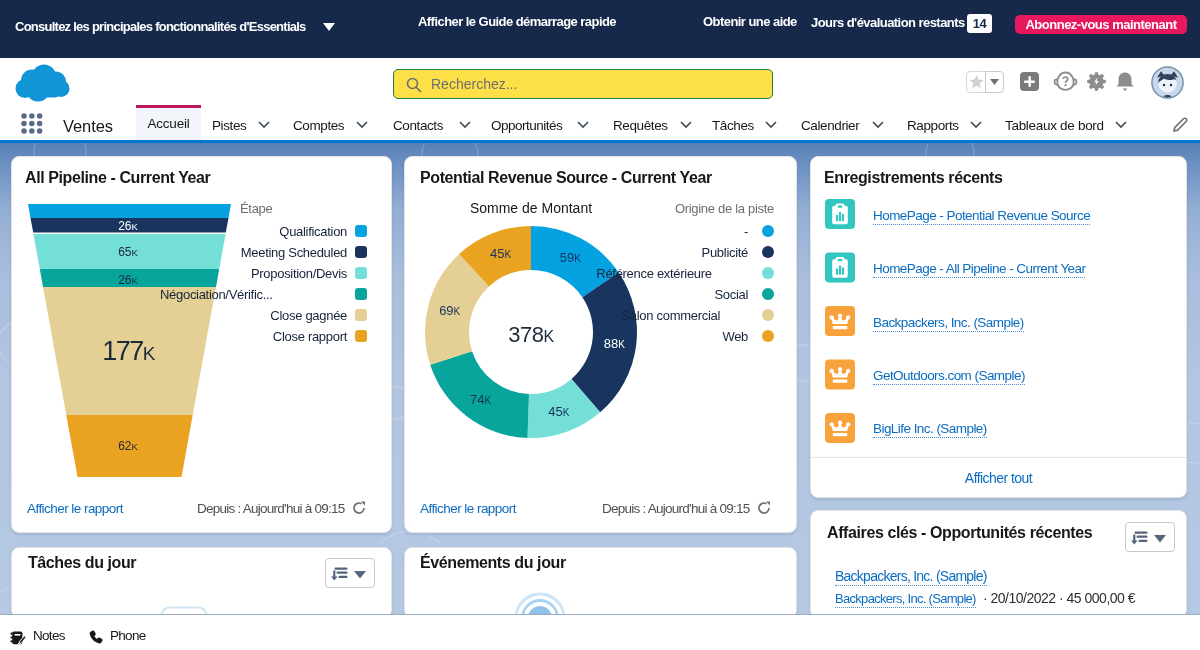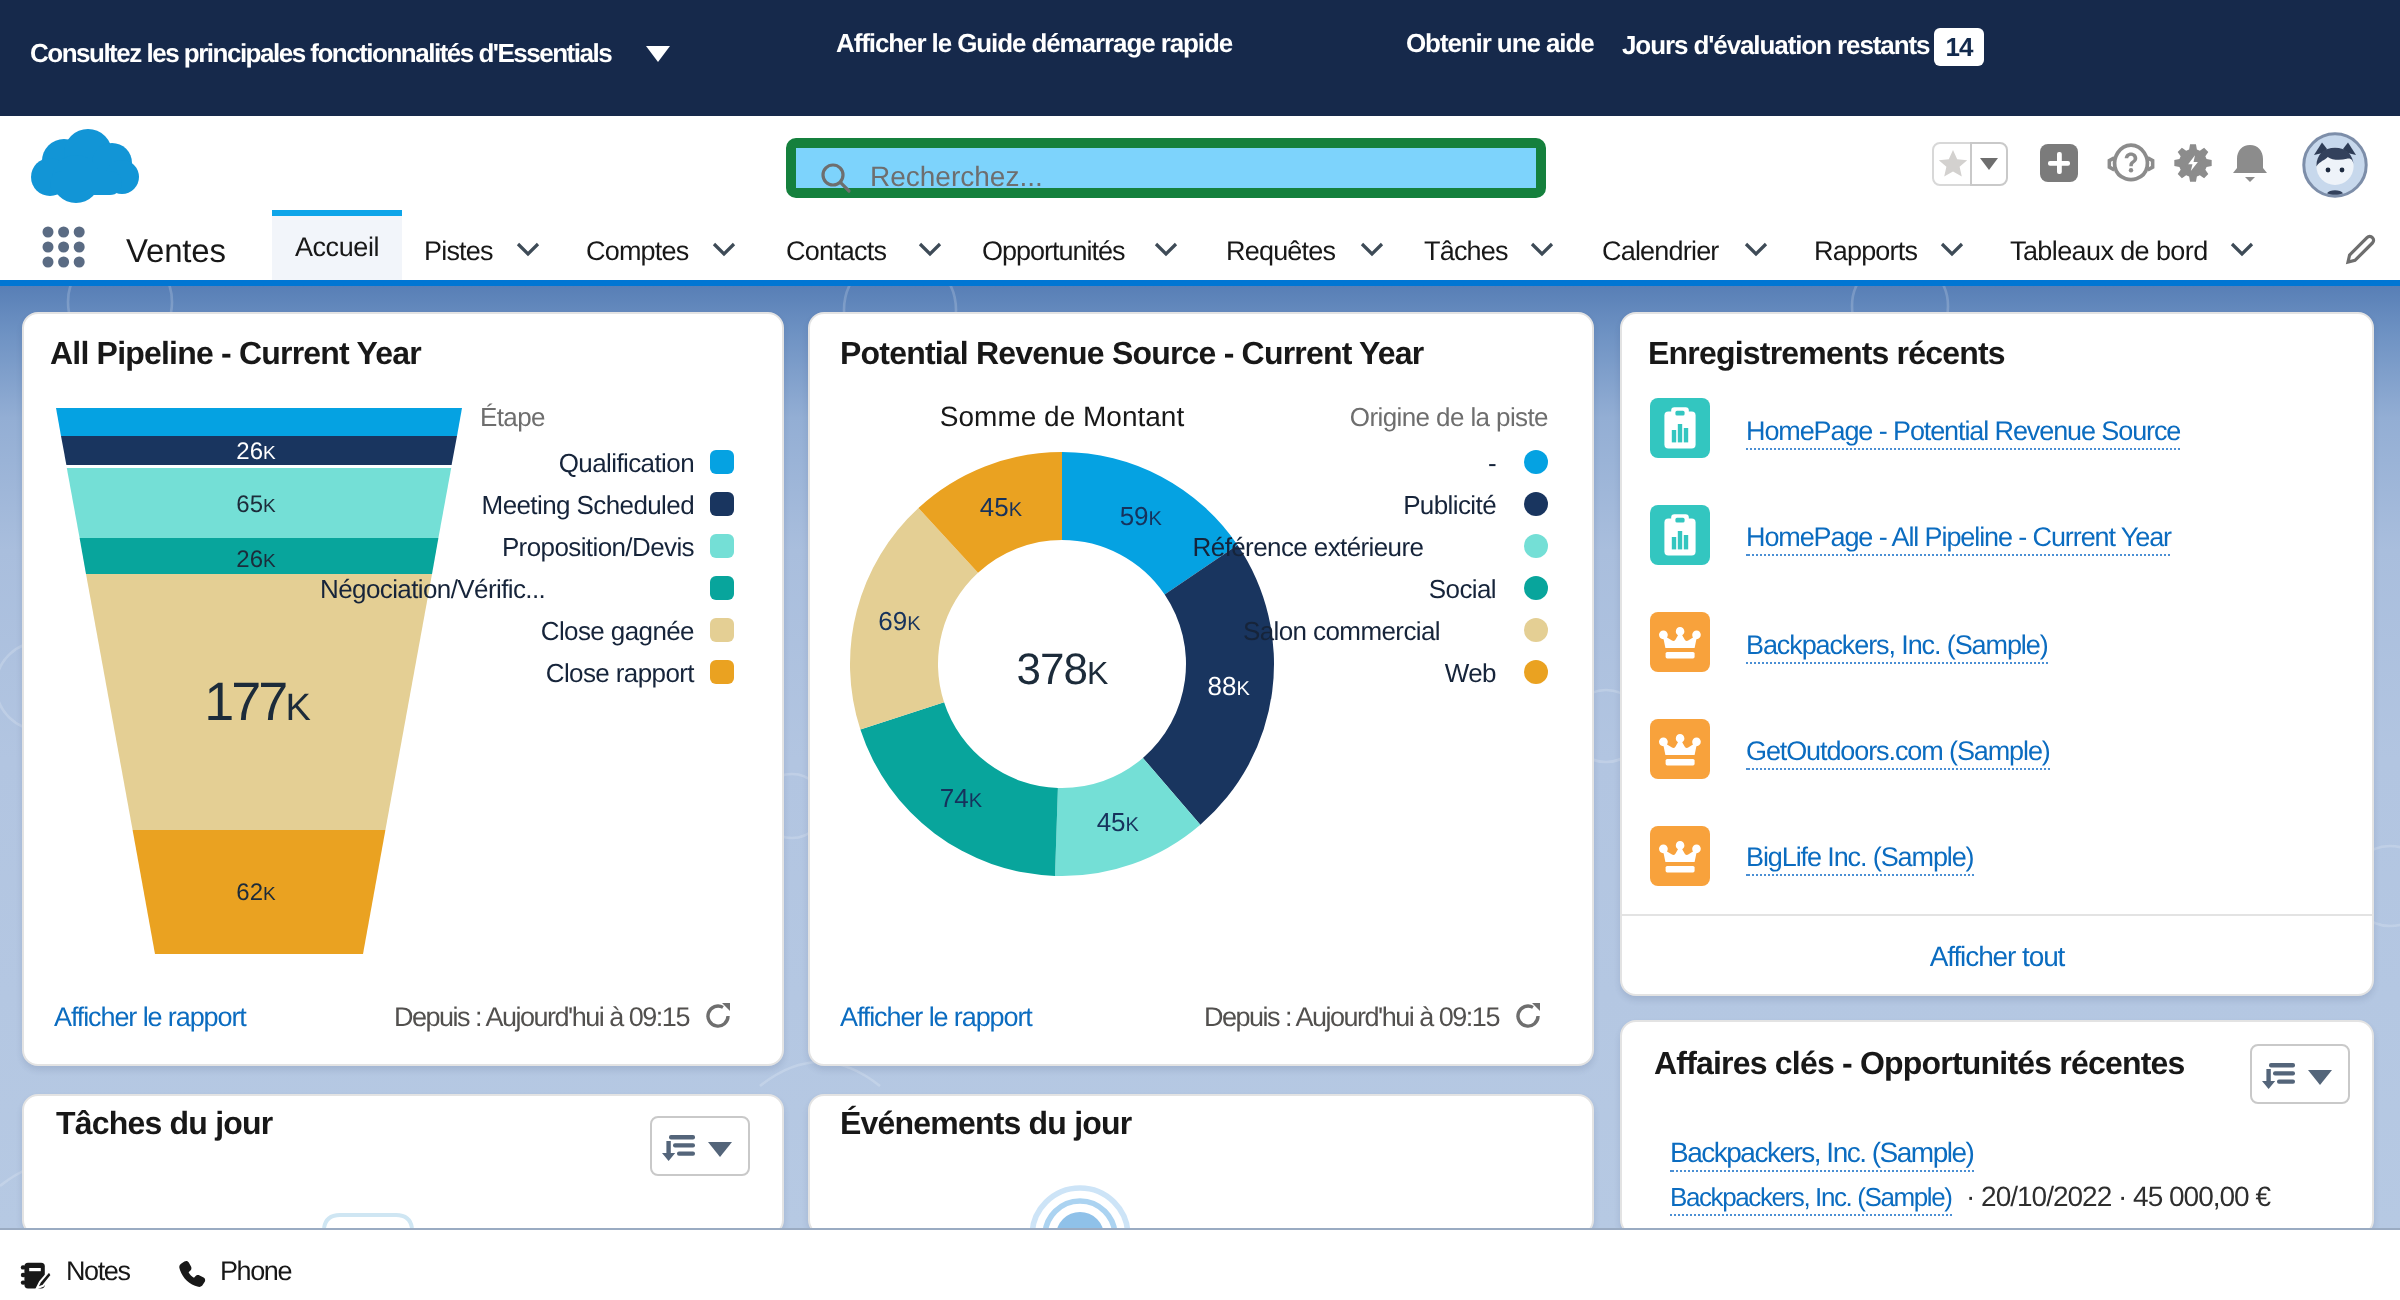--- a/index.html
+++ b/index.html
@@ -4,26 +4,26 @@
 *{margin:0;padding:0;box-sizing:border-box}
 html,body{width:1200px;height:650px;overflow:hidden}
 body{font-family:"Liberation Sans",sans-serif;position:relative;background:#fff}
 .abs{position:absolute}
 .topbar{position:absolute;left:0;top:0;width:1200px;height:58px;background:#16294b}
 .topbar .t{position:absolute;color:#fff;font-size:13px;font-weight:700;letter-spacing:-0.55px;white-space:nowrap}
 .topbar .tl{letter-spacing:-0.75px!important}
 .badge14{position:absolute;left:967px;top:14px;width:25px;height:19px;background:#fff;border-radius:3px;color:#132a4d;font-size:13px;font-weight:700;letter-spacing:-0.5px;text-align:center;line-height:19px}
 .pinkbtn{position:absolute;left:1015px;top:14.5px;width:172px;height:19px;background:#e8185d;border-radius:5px;color:#fff;font-size:13px;font-weight:700;letter-spacing:-0.5px;text-align:center;line-height:19px}
 .header{position:absolute;left:0;top:58px;width:1200px;height:47px;background:#fff}
-.search{position:absolute;left:393px;top:69px;width:380px;height:30px;border:5px solid #15803d;border-radius:5px;background:#7dd3fc}
+.search{position:absolute;left:393px;top:69px;width:380px;height:30px;border:1px solid #15803d;border-radius:5px;background:#fde047}
 .search .ph{position:absolute;left:37px;top:6px;font-size:14px;color:#6e6e6e}
 .navrow{position:absolute;left:0;top:105px;width:1200px;height:38px;background:#fff;border-bottom:3px solid #0176d3}
 .ventes{position:absolute;left:63px;top:117px;font-size:16.5px;letter-spacing:-0.1px;color:#181818}
 .tab{position:absolute;top:105px;height:35px;font-size:13.5px;color:#181818;letter-spacing:-0.4px;white-space:nowrap}
-.tabact{position:absolute;left:136px;top:105px;width:65px;height:35px;background:#f2f5fa;border-top:3px solid #0ea5e9;text-align:center;font-size:13.5px;color:#181818;line-height:32px;letter-spacing:-0.2px}
+.tabact{position:absolute;left:136px;top:105px;width:65px;height:35px;background:#f2f5fa;border-top:3px solid #be185d;text-align:center;font-size:13.5px;color:#181818;line-height:32px;letter-spacing:-0.2px}
 .content{position:absolute;left:0;top:143px;width:1200px;height:473px;background:linear-gradient(180deg,#587fb6 0%,#6e92c3 5%,#93aed4 14%,#a9bedd 28%,#b2c5e1 50%,#b6c9e3 100%)}
 .card{position:absolute;background:#fff;border-radius:8px;border:1px solid #e3e3e3;box-shadow:0 2px 3px rgba(30,50,90,.12)}
 .ctitle{position:absolute;font-size:16px;font-weight:700;color:#181818;letter-spacing:-0.4px;white-space:nowrap}
 .link{color:#0b6cc0;letter-spacing:-0.55px;white-space:nowrap}
 .dot{border-bottom:1px dotted #4a8fd4;padding-bottom:1px}
 .gray{color:#52504e;letter-spacing:-0.75px}
 .legrow{position:absolute;font-size:13px;color:#16243a;letter-spacing:-0.3px;white-space:nowrap}
 .sq{position:absolute;width:12px;height:12px;border-radius:3px}
 .ci{position:absolute;width:12px;height:12px;border-radius:50%}
 .sortbtn{position:absolute;border:1px solid #c9c9c9;border-radius:4px;background:#fff}
@@ -34,20 +34,21 @@
 
 <div class="topbar">
   <div class="t tl" style="left:15px;top:19px">Consultez les principales fonctionnalités d'Essentials</div>
   <svg class="abs" style="left:323px;top:23px" width="12" height="9">
       <polygon points="0,0 12,0 6,8" fill="#fff"></polygon>
     </svg>
   <div class="t" style="left:418px;top:14px">Afficher le Guide démarrage rapide</div>
   <div class="t" style="left:703px;top:14px">Obtenir une aide</div>
   <div class="t" style="left:811px;top:15px">Jours d'évaluation restants</div>
   <div class="badge14">14</div>
+  <div class="pinkbtn">Abonnez-vous maintenant</div>
 </div>
 
 <div class="header"></div>
 <svg class="abs" style="left:14px;top:63px" width="56" height="41" viewBox="0 0 56 40">
   <g fill="#1295d6">
   <circle cx="18" cy="17" r="11"></circle>
       <circle cx="30" cy="13" r="12"></circle>
       <circle cx="42" cy="18" r="10"></circle>
   <circle cx="47" cy="25" r="8.5"></circle>
       <circle cx="11" cy="25" r="9.5"></circle>

